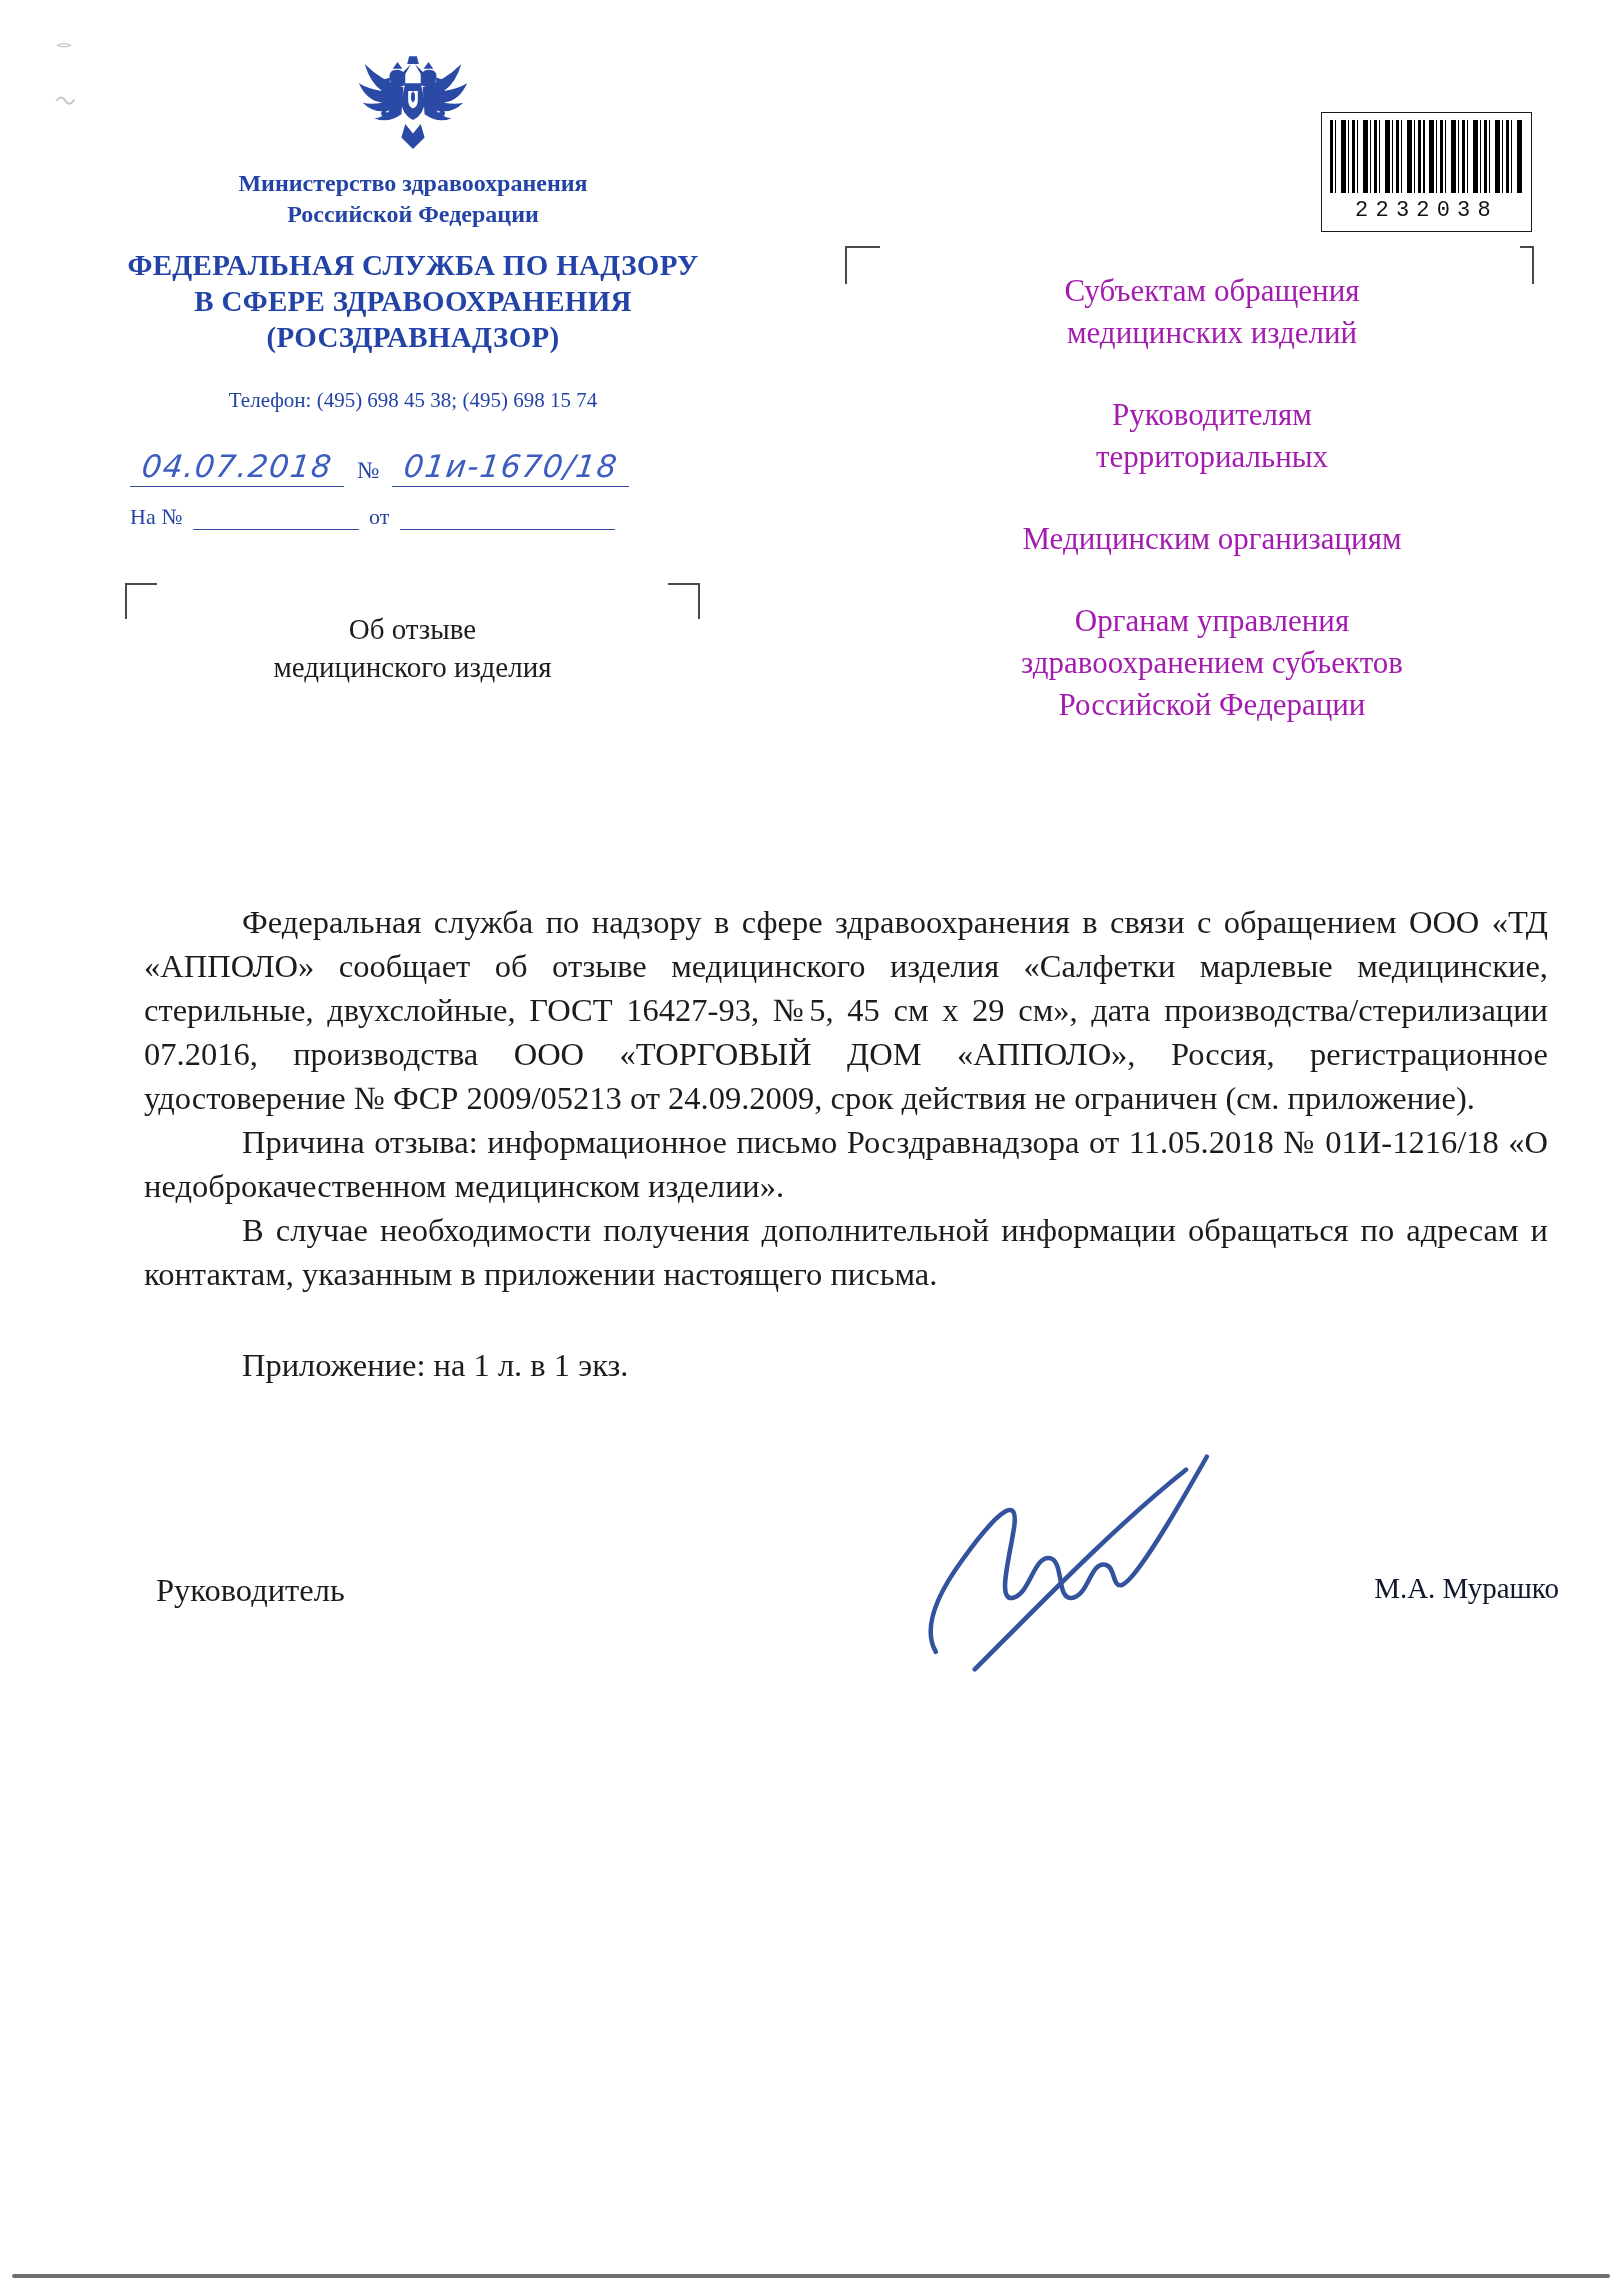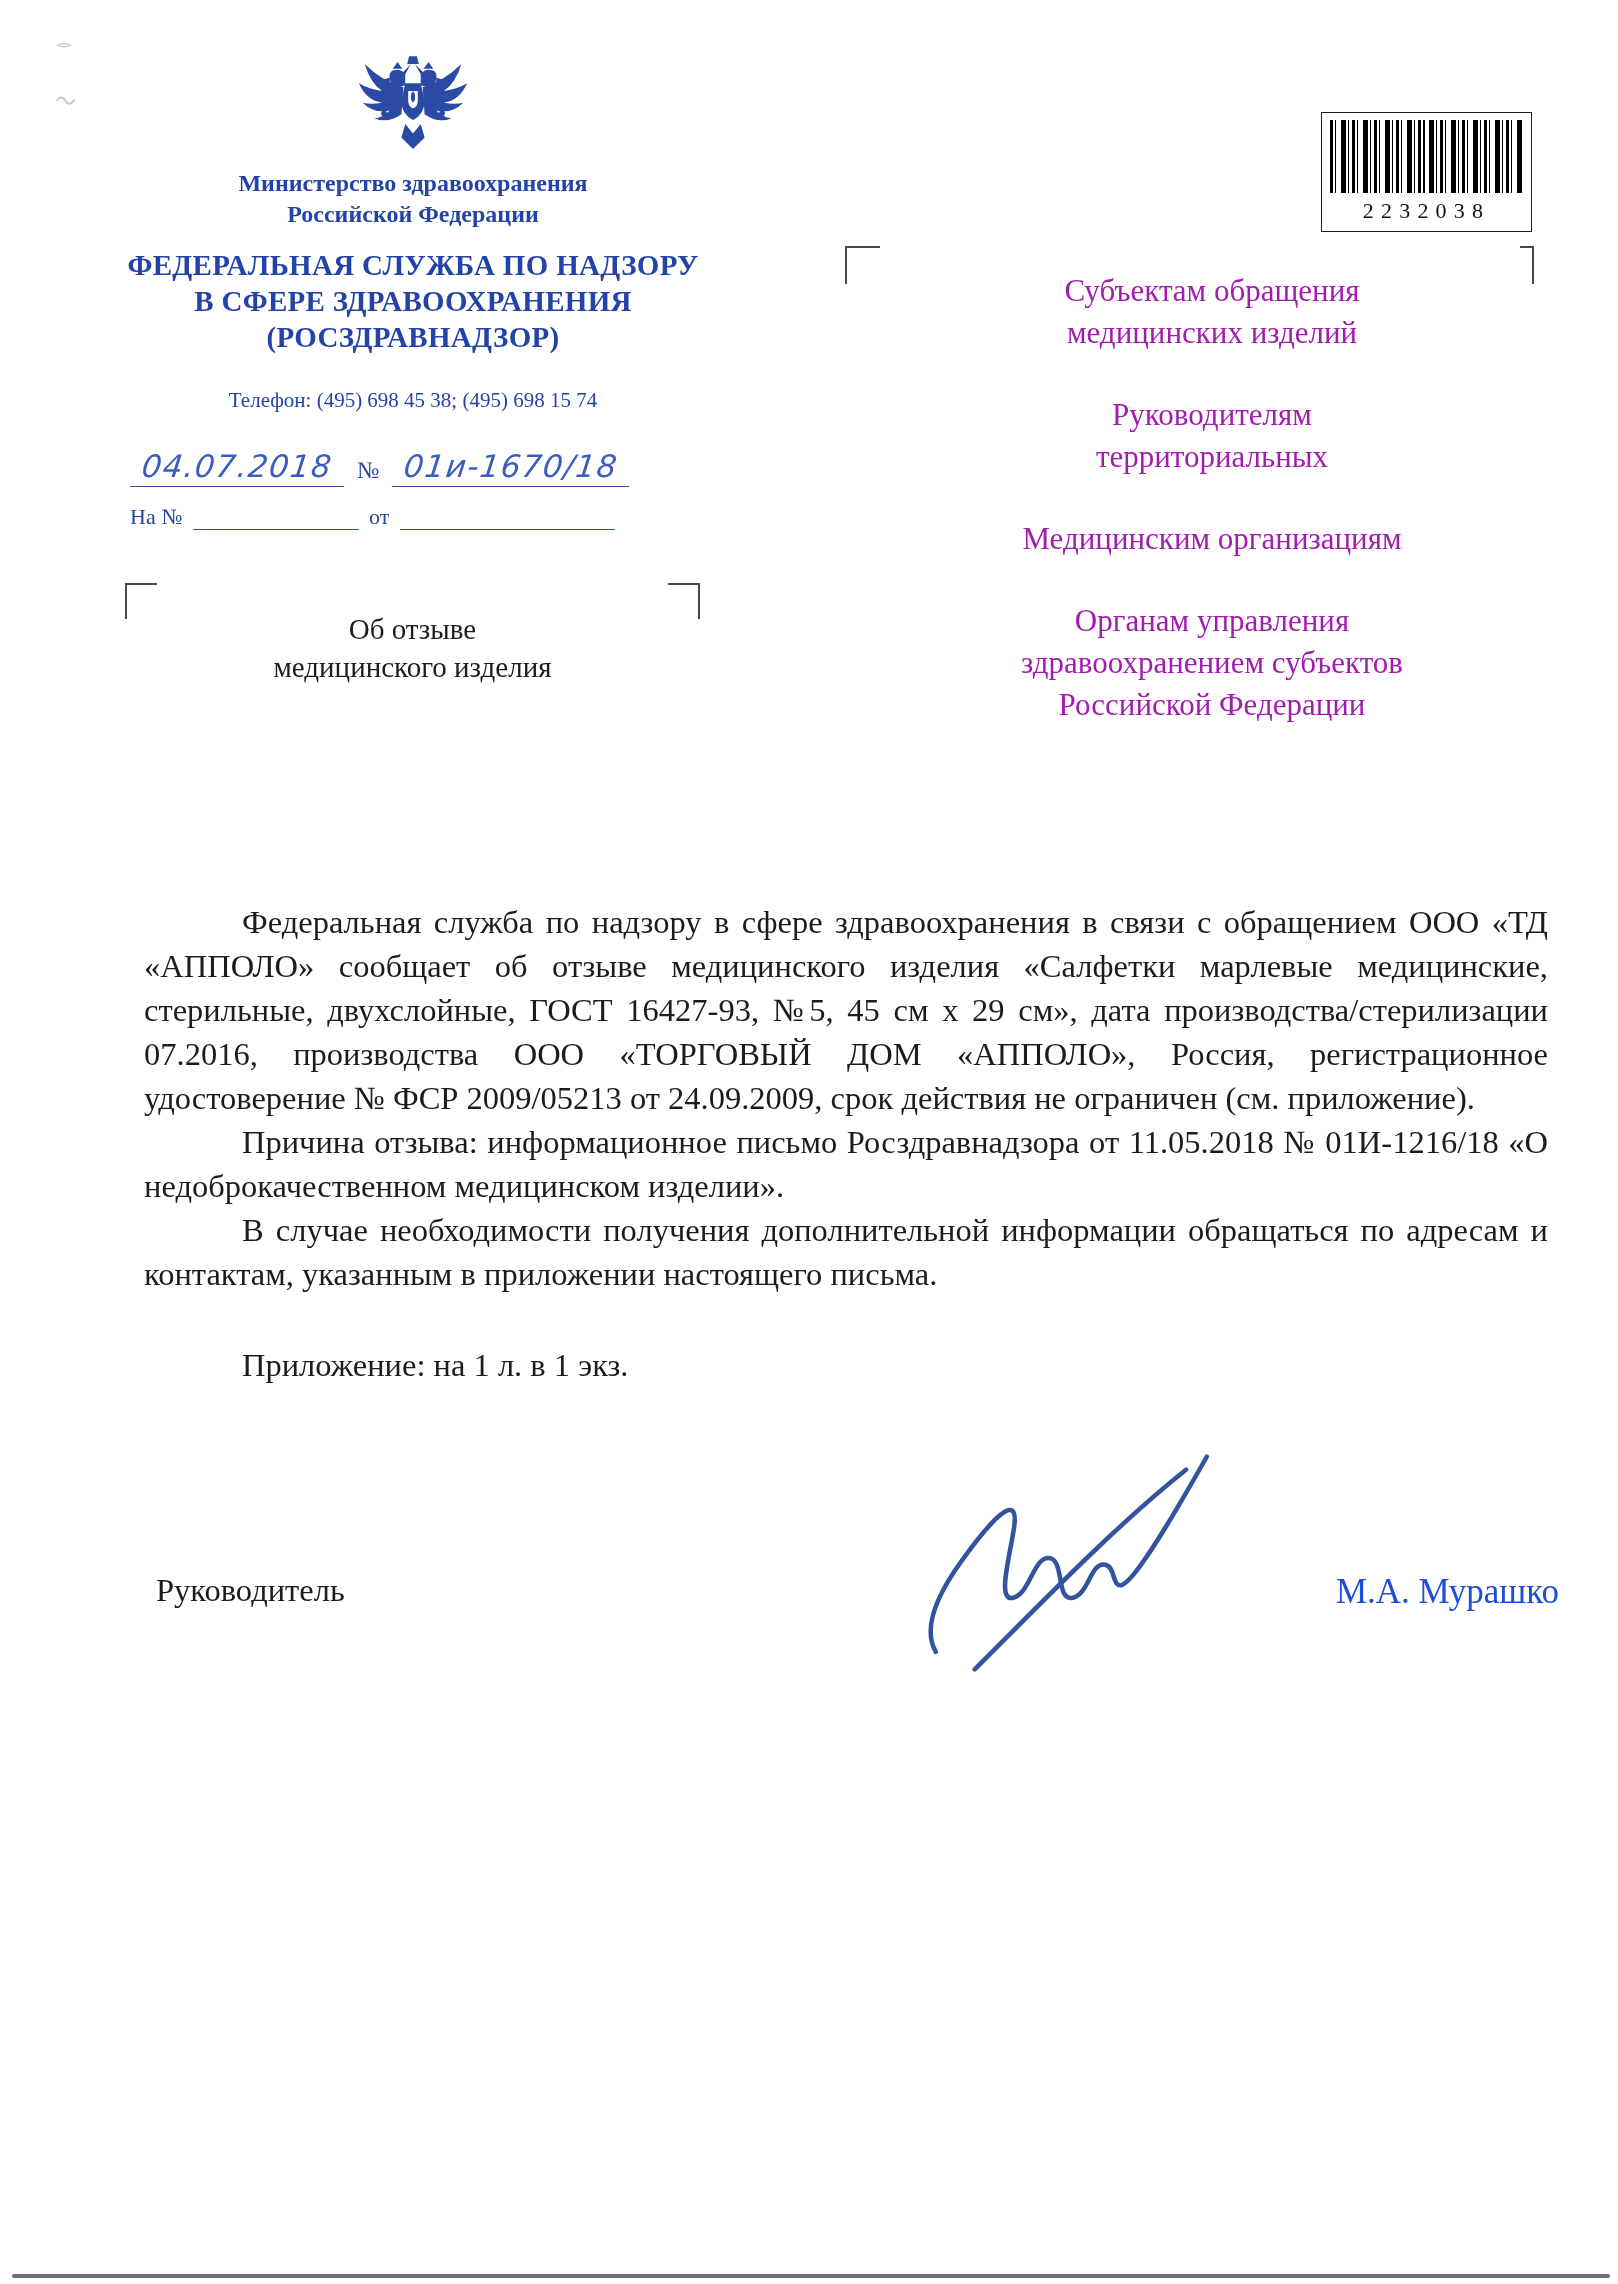--- a/index.html
+++ b/index.html
@@ -34,36 +34,36 @@
   .corner{position:absolute; border:0 solid #4a4a4a;}
   .subject-corner-left{left:125px; top:583px; width:30px; height:34px; border-top-width:2px; border-left-width:2px;}
   .subject-corner-right{left:668px; top:583px; width:30px; height:34px; border-top-width:2px; border-right-width:2px;}
 
   
   .barcode-box{position:absolute; left:1321px; top:112px; width:211px; height:120px; border:1.3px solid #1c1c1c; background:#fff; box-sizing:border-box;}
   .barcode-bars{margin:6.5px 7.8px 0; height:73px;
     background:repeating-linear-gradient(90deg,
       #000 0 3.3px, #fff 3.3px 5.2px, #000 5.2px 6.5px, #fff 6.5px 11px,
       #000 11px 15.6px, #fff 15.6px 17.6px, #000 17.6px 19px, #fff 19px 22px);}
-  .barcode-number{font-family:Liberation Serif, serif; font-size:22px; letter-spacing:7.2px; text-align:center; margin-top:5.2px; color:#111;}
+  .barcode-number{font-family:Liberation Mono, monospace; font-size:22px; letter-spacing:7.2px; text-align:center; margin-top:5.2px; color:#111;}
 
   
   .addressees{position:absolute; left:857px; top:270px; width:710px; text-align:center; font-size:31px; line-height:42px; color:#a21caf;}
   .addr-block{margin-bottom:40px;}
   .addr-corner-left{left:845px; top:246px; width:32.5px; height:36px; border-top-width:2px; border-left-width:2px;}
   .addr-corner-right{left:1520px; top:246px; width:11.7px; height:36px; border-top-width:2px; border-right-width:2px;}
 
   
   .body-text{position:absolute; left:144px; top:900px; width:1404px; font-size:32.5px; line-height:44px; text-align:justify; color:#1c1c1e;}
   .body-text p{margin:0; text-indent:98px;}
   .attachment{margin-top:47px !important;}
 
   
   .sign-title{position:absolute; left:156px; top:1572px; font-size:32.5px; color:#1c1c1e;}
-  .sign-name{position:absolute; right:60px; top:1572px; font-size:35px; color:#1d4ed8;}
+  .sign-name{position:absolute; right:60px; top:1572px; font-size:29px; color:#0f172a;}
   .signature-scribble{position:absolute; left:900px; top:1434px; width:338px; height:247px;}
 </style>
 </head>
 <body>
 
 <div class="page">
 
   <svg class="pencil-artifact" viewBox="0 0 60 120">
     <path d="M10 10 q10 -6 20 0 q-10 4 -20 0z" fill="none" stroke="#9a9a9a" stroke-width="2"></path>
     <path d="M8 95 q8 -10 14 0 q6 10 14 -2" fill="none" stroke="#9a9a9a" stroke-width="3"></path>

